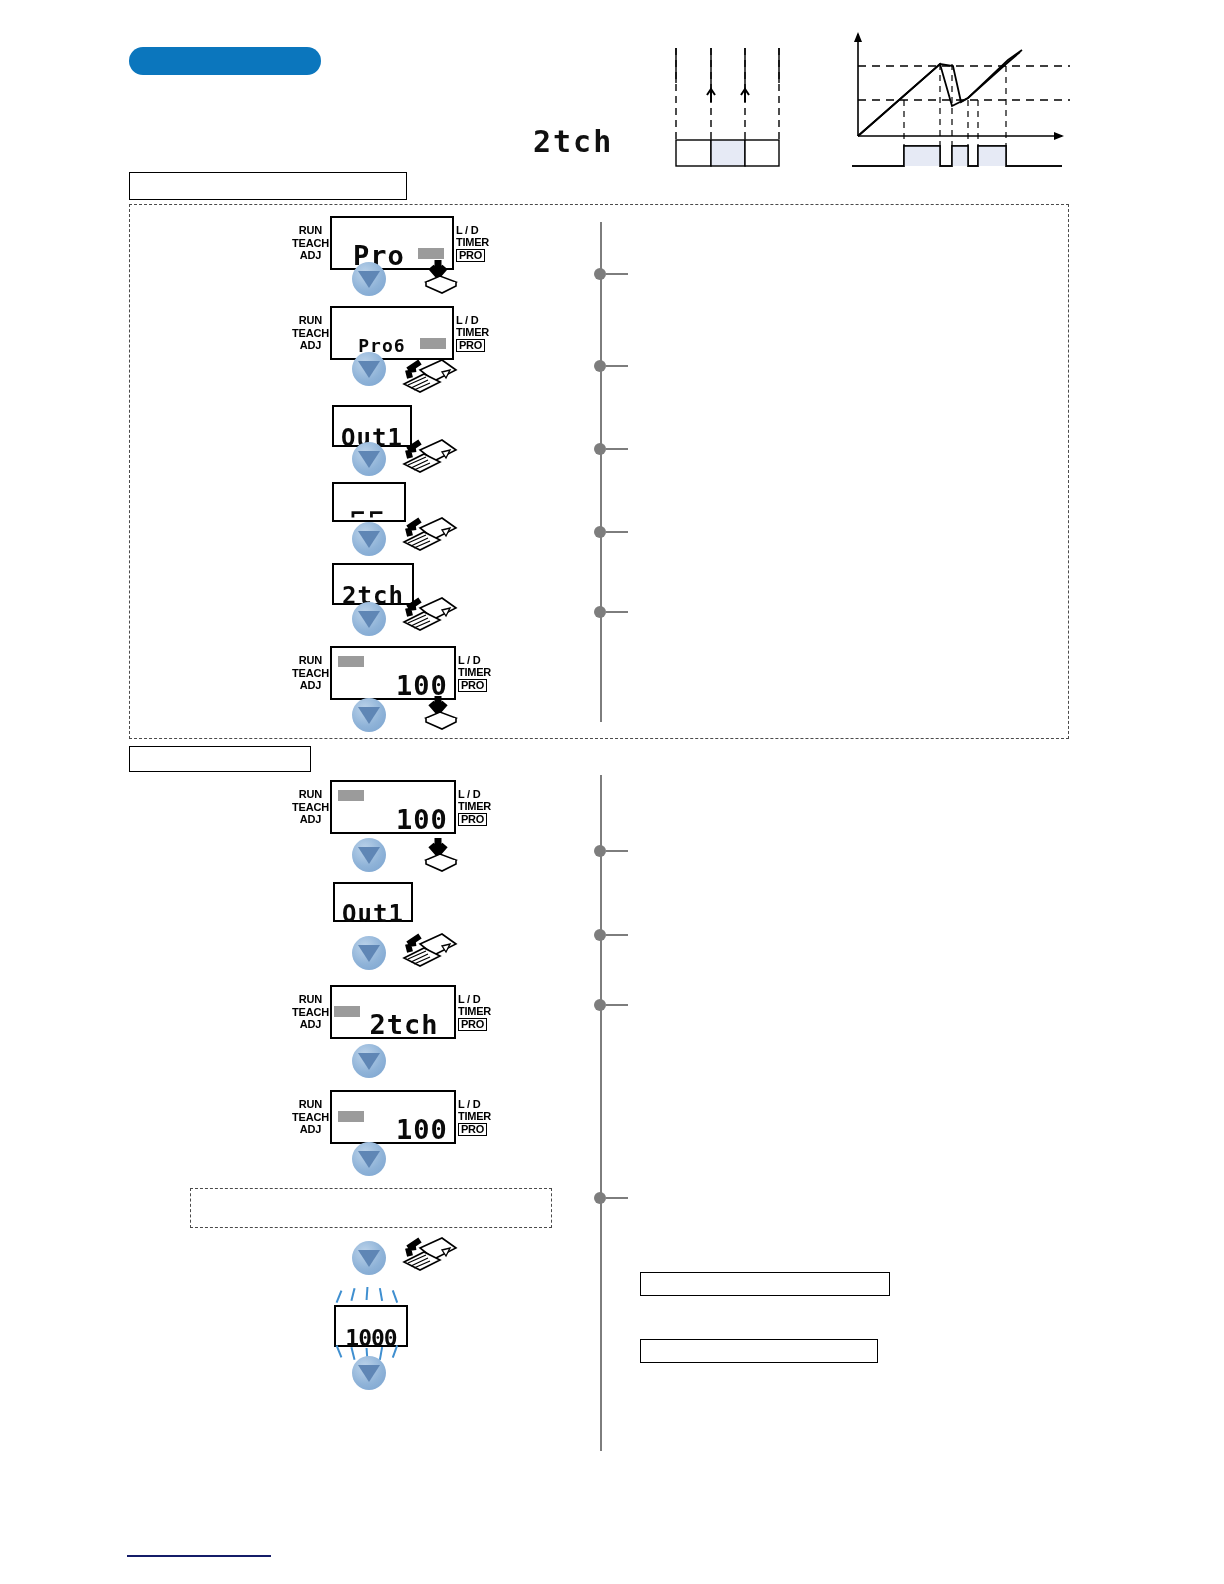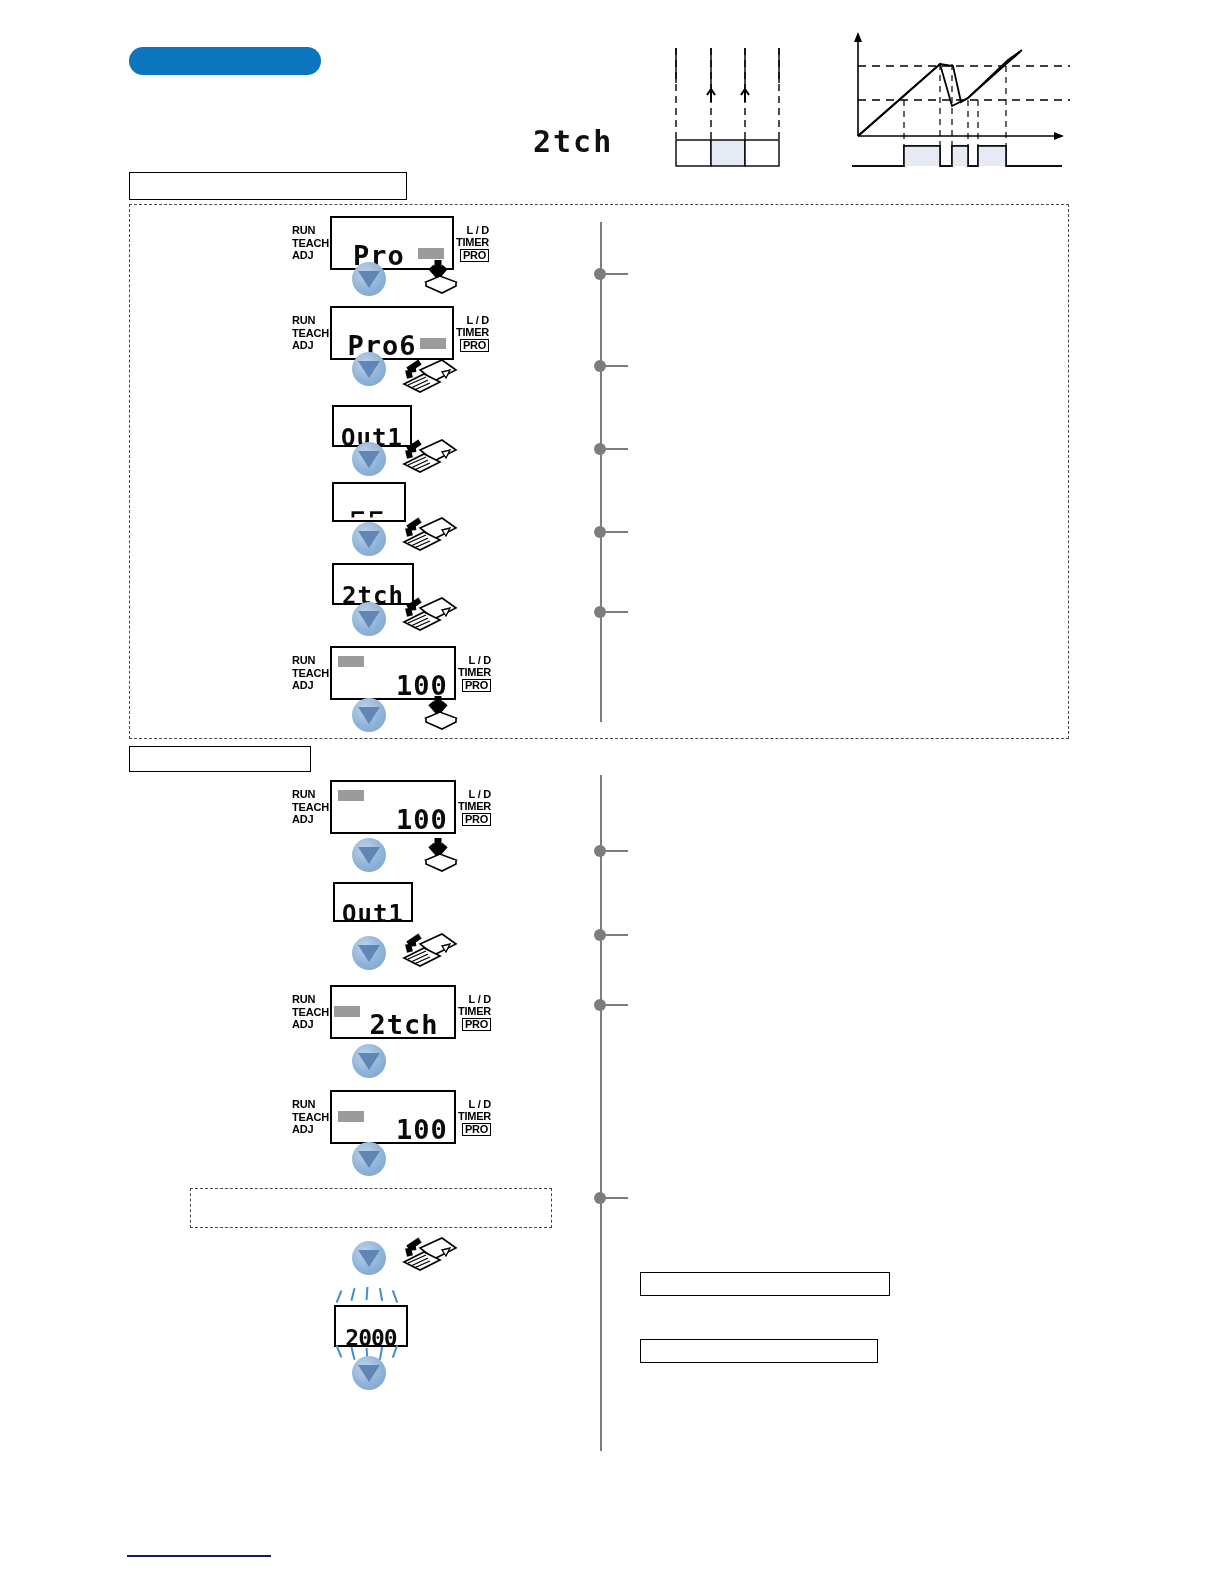--- a/index.html
+++ b/index.html
@@ -21,24 +21,24 @@
 
   
   .hdrbox{border:1.5px solid #000;background:#fff;display:flex;align-items:center;padding-left:8px;
     font-size:12px;color:#000;}
 
   
   .dashbox{border:1.6px dashed #4a4a4a;background:transparent;}
 
   
   .lcd{display:flex;align-items:stretch;}
-  .lcd-left{display:flex;flex-direction:column;justify-content:center;align-items:flex-start;
+  .lcd-left{display:flex;flex-direction:column;justify-content:center;align-items:center;
     font-size:11px;font-weight:bold;line-height:1.15;color:#000;padding-right:1px;letter-spacing:-.2px;}
   .lcd-screen{border:2px solid #000;background:#fff;position:relative;display:flex;align-items:center;}
-  .lcd-right{display:flex;flex-direction:column;justify-content:center;align-items:flex-end;
+  .lcd-right{display:flex;flex-direction:column;justify-content:center;align-items:flex-start;
     font-size:11px;font-weight:bold;line-height:1.15;color:#000;padding-left:2px;letter-spacing:-.2px;}
   .lcd-right .pro{border:1.5px solid #000;padding:0 2px;line-height:1.05;}
   .ind{position:absolute;width:26px;height:11px;background:#9b9b9b;}
   .lcd-value{width:100%;text-align:center;}
 
   
   .screen-plain{border:2px solid #000;background:#fff;display:flex;align-items:center;justify-content:center;}
 
   
   .dbtn{width:34px;height:34px;border-radius:50%;
@@ -180,21 +180,21 @@
   </svg>
 </div>
 
 <div class="abs lcd" style="left:292px;top:306px;">
   <div class="lcd-left">
     <span>RUN</span>
     <span>TEACH</span>
     <span>ADJ</span>
   </div>
   <div class="lcd-screen" style="width:120px;height:50px;">
-    <span class="seg lcd-value" style="font-size:27px;padding-right:20px;">Pro6</span>
+    <span class="seg lcd-value" style="font-size:18px;padding-right:20px;">Pro6</span>
     <div class="ind" style="right:6px;top:30px;"></div>
   </div>
   <div class="lcd-right">
     <span>L / D</span>
     <span>TIMER</span>
     <span class="pro">PRO</span>
   </div>
 </div>
 <div class="abs dbtn" style="left:352px;top:352px;">
     <i></i>
@@ -405,21 +405,21 @@
   </svg>
 </div>
 
 <div class="abs" style="left:320px;top:1290px;width:104px;height:70px;">
   <div class="ray" style="left:18px;top:0px;transform:rotate(22deg);"></div>
   <div class="ray" style="left:32px;top:-2px;transform:rotate(14deg);"></div>
   <div class="ray" style="left:46px;top:-3px;transform:rotate(4deg);"></div>
   <div class="ray" style="left:60px;top:-2px;transform:rotate(-10deg);"></div>
   <div class="ray" style="left:74px;top:0px;transform:rotate(-20deg);"></div>
   <div class="screen-plain" style="position:absolute;left:14px;top:15px;width:70px;height:38px;">
-    <span class="seg" style="font-size:23px;letter-spacing:-1px;">2000</span>
+    <span class="seg" style="font-size:23px;letter-spacing:-1px;">1000</span>
   </div>
   <div class="ray" style="left:18px;top:55px;transform:rotate(-22deg);"></div>
   <div class="ray" style="left:32px;top:57px;transform:rotate(-14deg);"></div>
   <div class="ray" style="left:46px;top:58px;transform:rotate(-4deg);"></div>
   <div class="ray" style="left:60px;top:57px;transform:rotate(10deg);"></div>
   <div class="ray" style="left:74px;top:55px;transform:rotate(20deg);"></div>
 </div>
 <div class="abs dbtn" style="left:352px;top:1356px;">
     <i></i>
   </div>

